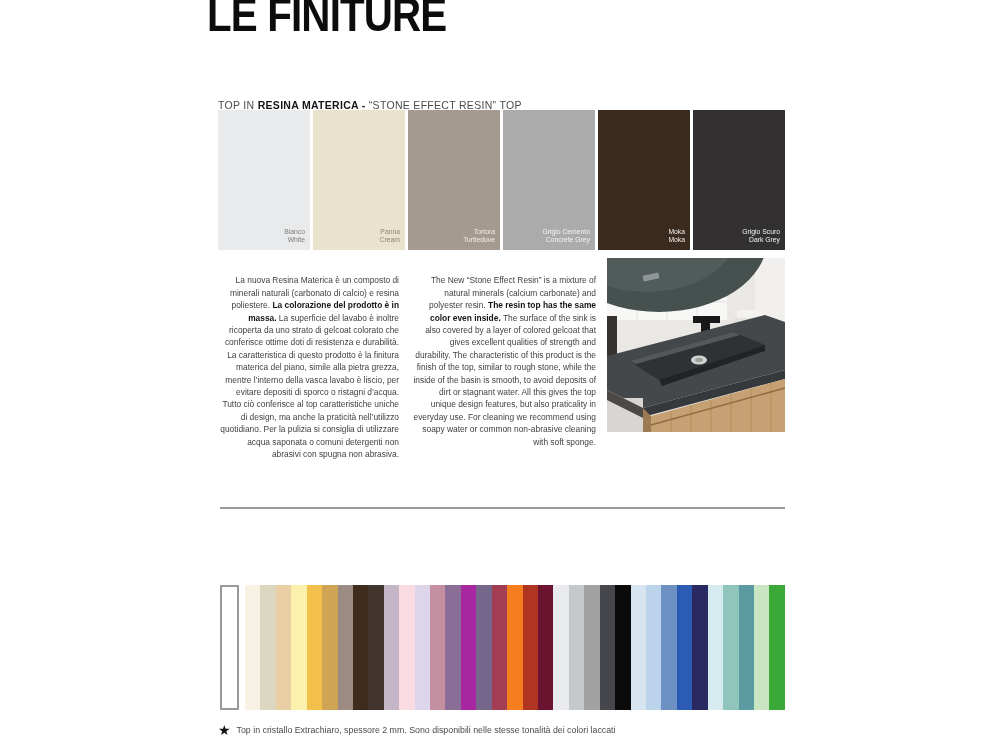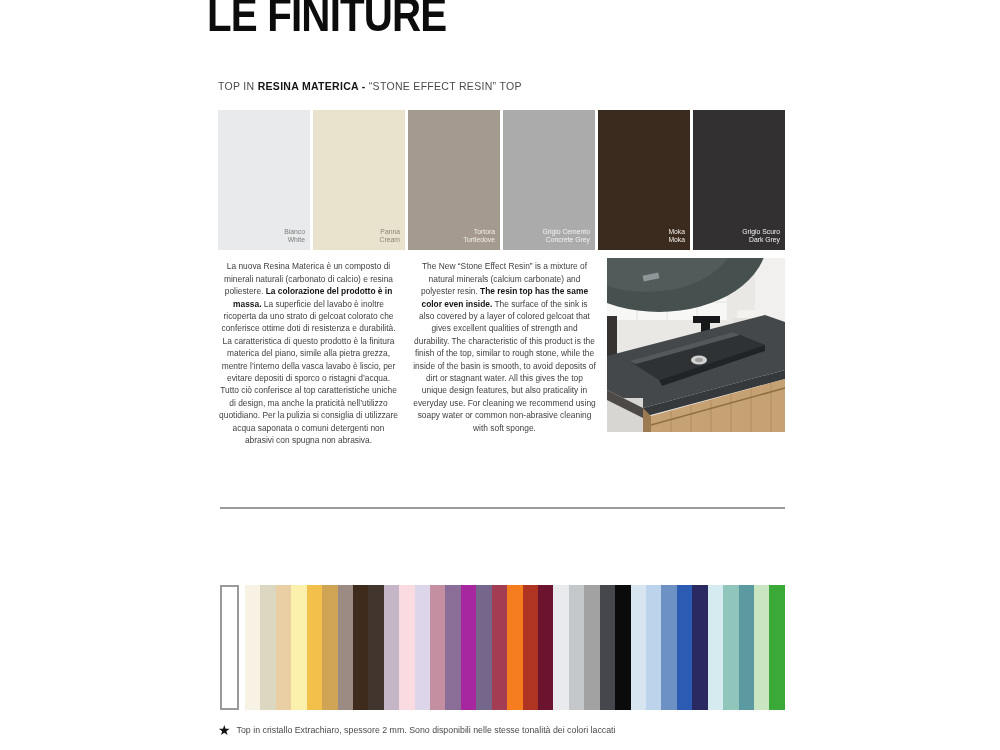--- a/index.html
+++ b/index.html
@@ -13,39 +13,39 @@
     letter-spacing:-1px;color:#0c0c0c;line-height:1;white-space:nowrap;
     transform:scaleX(0.84);transform-origin:left top;
   }
   #nb{
     position:absolute;right:210px;top:3px;width:380px;text-align:right;
     font-size:7.3px;line-height:11.5px;color:#3d3d3d;
   }
   
   .sec-heading{
     position:absolute;left:218px;font-size:10.5px;letter-spacing:.3px;
-    color:#4a4a4a;white-space:pre;
+    color:#4a4a4a;white-space:pre;margin-top:19px;
   }
   .sec-heading b{color:#161616;}
   #resin-heading{top:80px;}
   #lacquer-heading{top:555px;}
   
   #resin-swatch-row{
     position:absolute;left:218px;top:110px;width:567px;height:140px;
     display:flex;gap:3px;
   }
   .swatch{position:relative;flex:1;}
   .swatch-label{
     position:absolute;right:5px;bottom:5px;text-align:right;
     font-size:6.8px;line-height:8.6px;
   }
   
   .desc-col{
-    position:absolute;top:252px;font-size:8.4px;line-height:12.4px;
-    color:#3f3f3f;text-align:center;
+    position:absolute;top:266px;font-size:8.4px;line-height:12.4px;
+    color:#3f3f3f;text-align:right;
   }
   #desc-it{left:218px;width:181px;}
   #desc-en{left:413px;width:183px;}
   .desc-col b{color:#141414;}
   
   #photo{position:absolute;left:607px;top:258px;width:178px;height:174px;}
   
   #divider{position:absolute;left:220px;top:507px;width:565px;height:2px;background:#9b9b9b;}
   
   #crystal-swatch{

